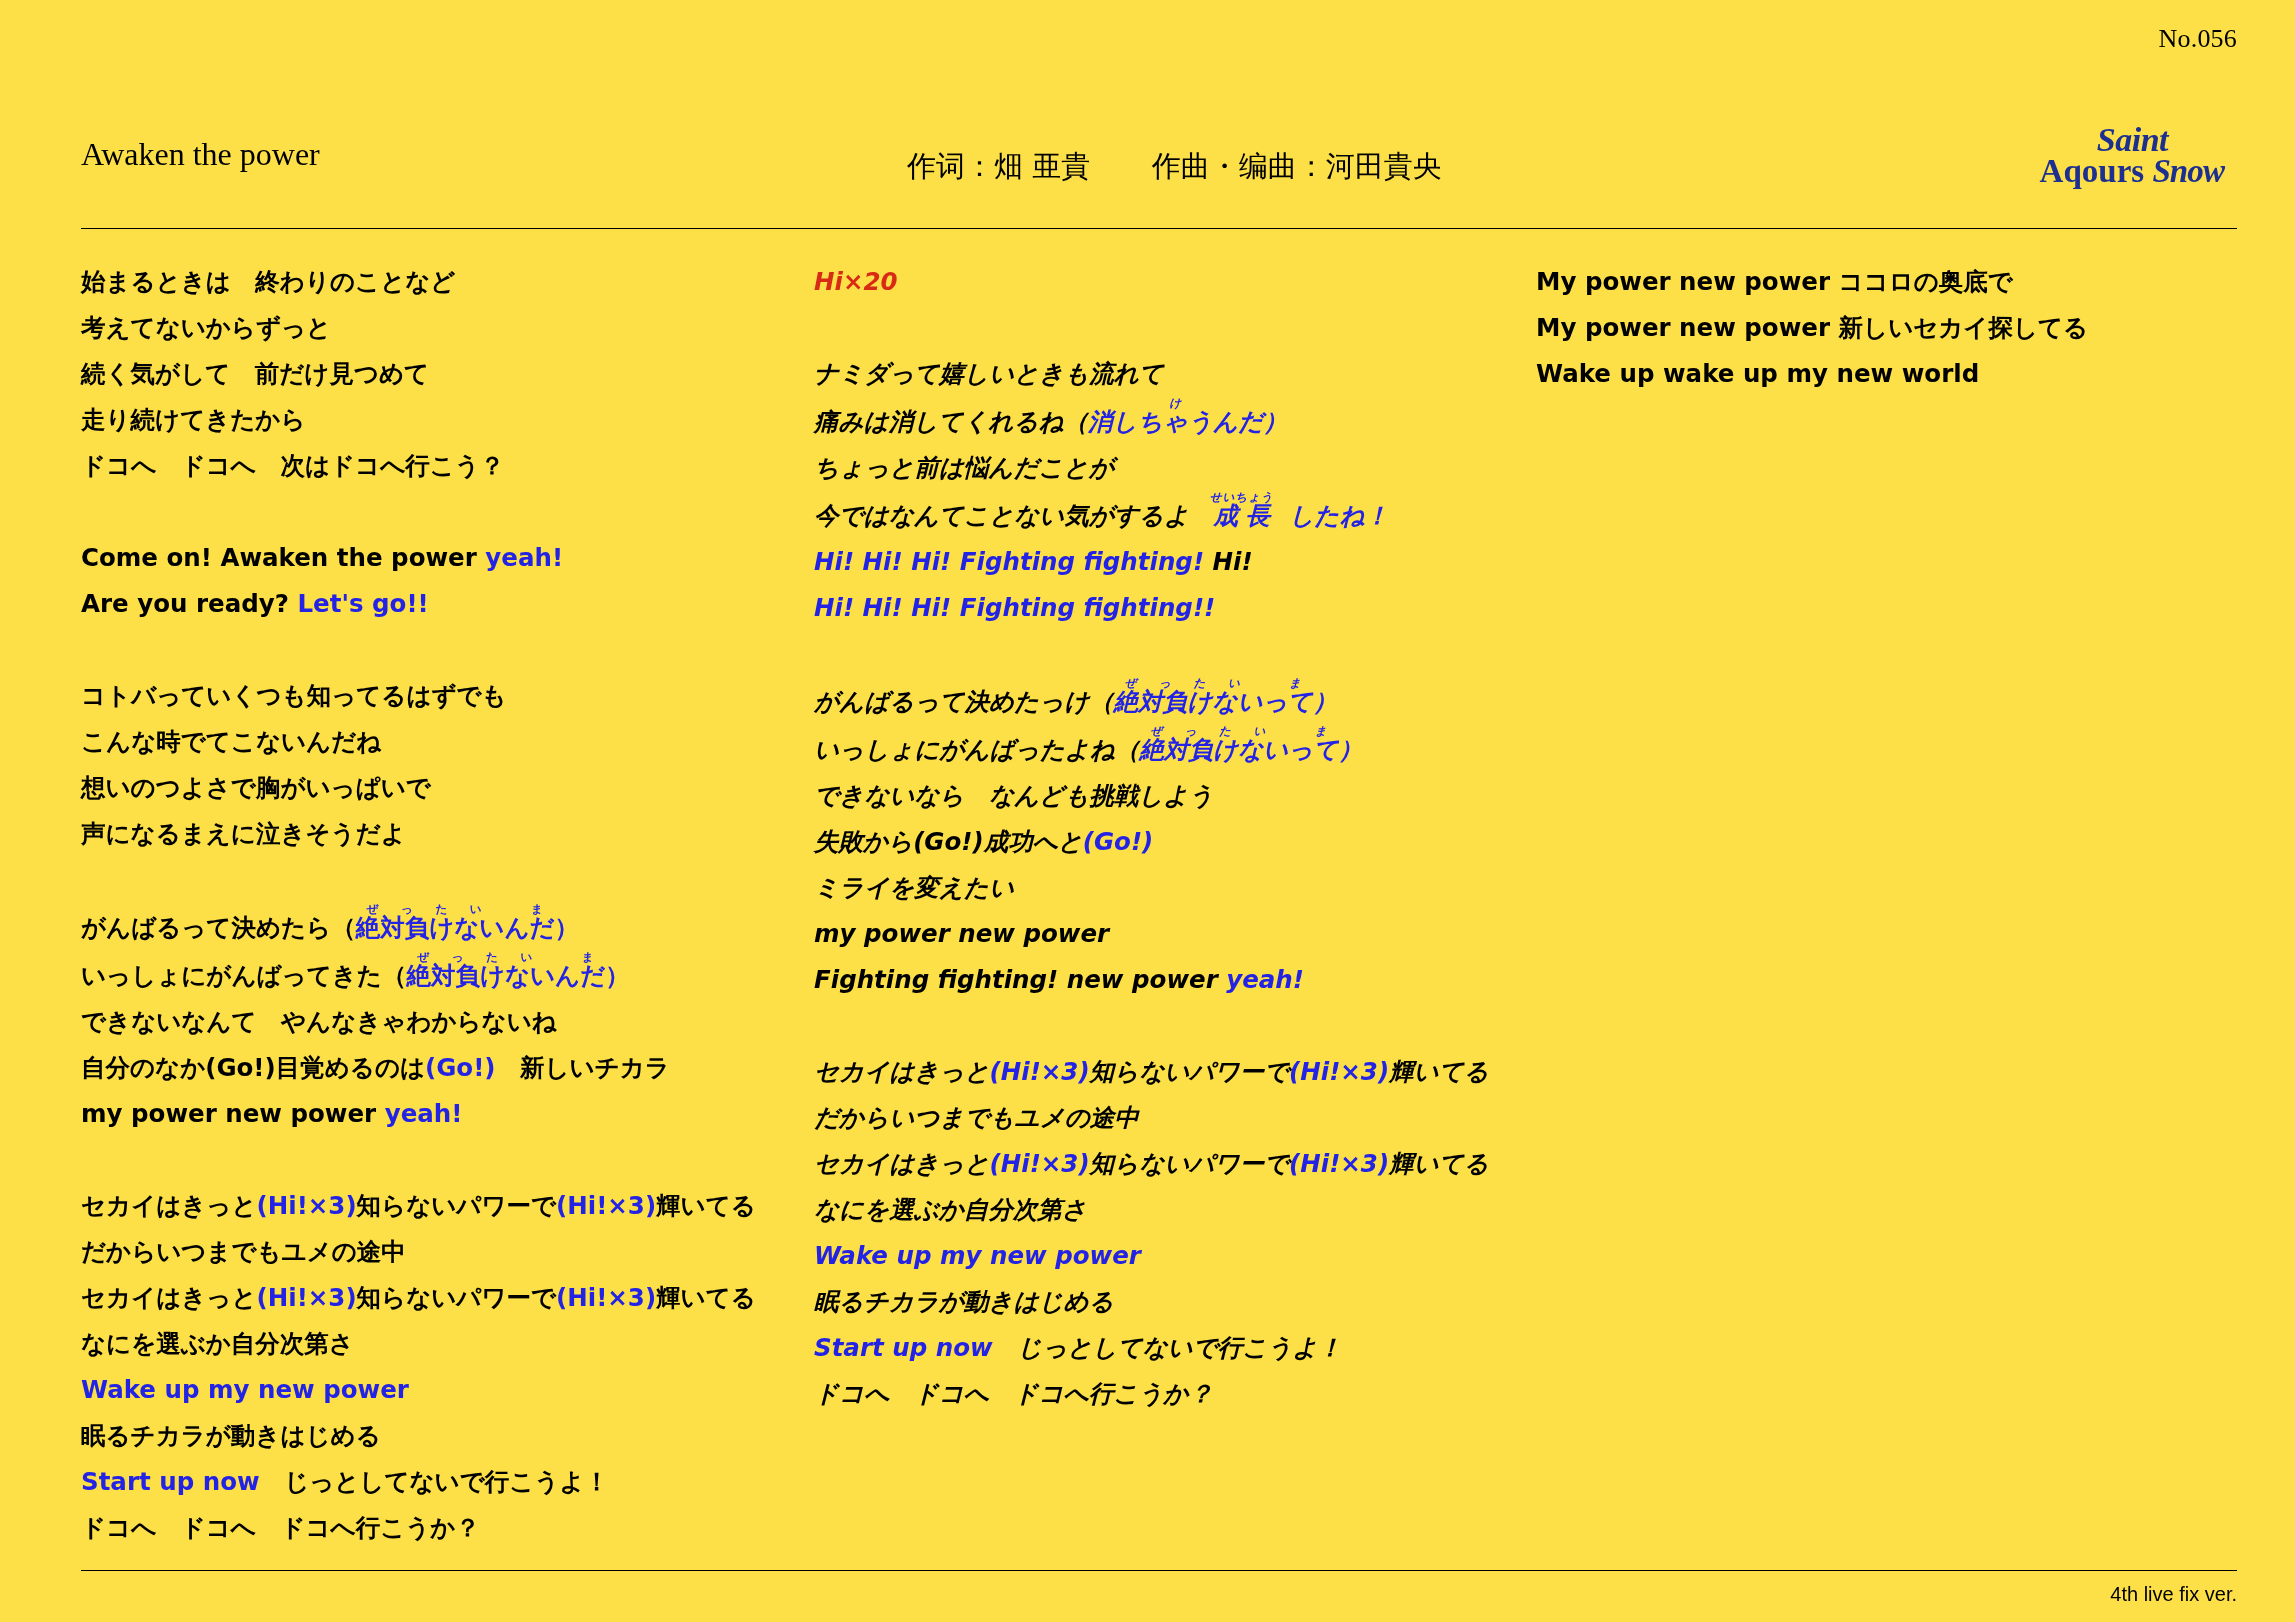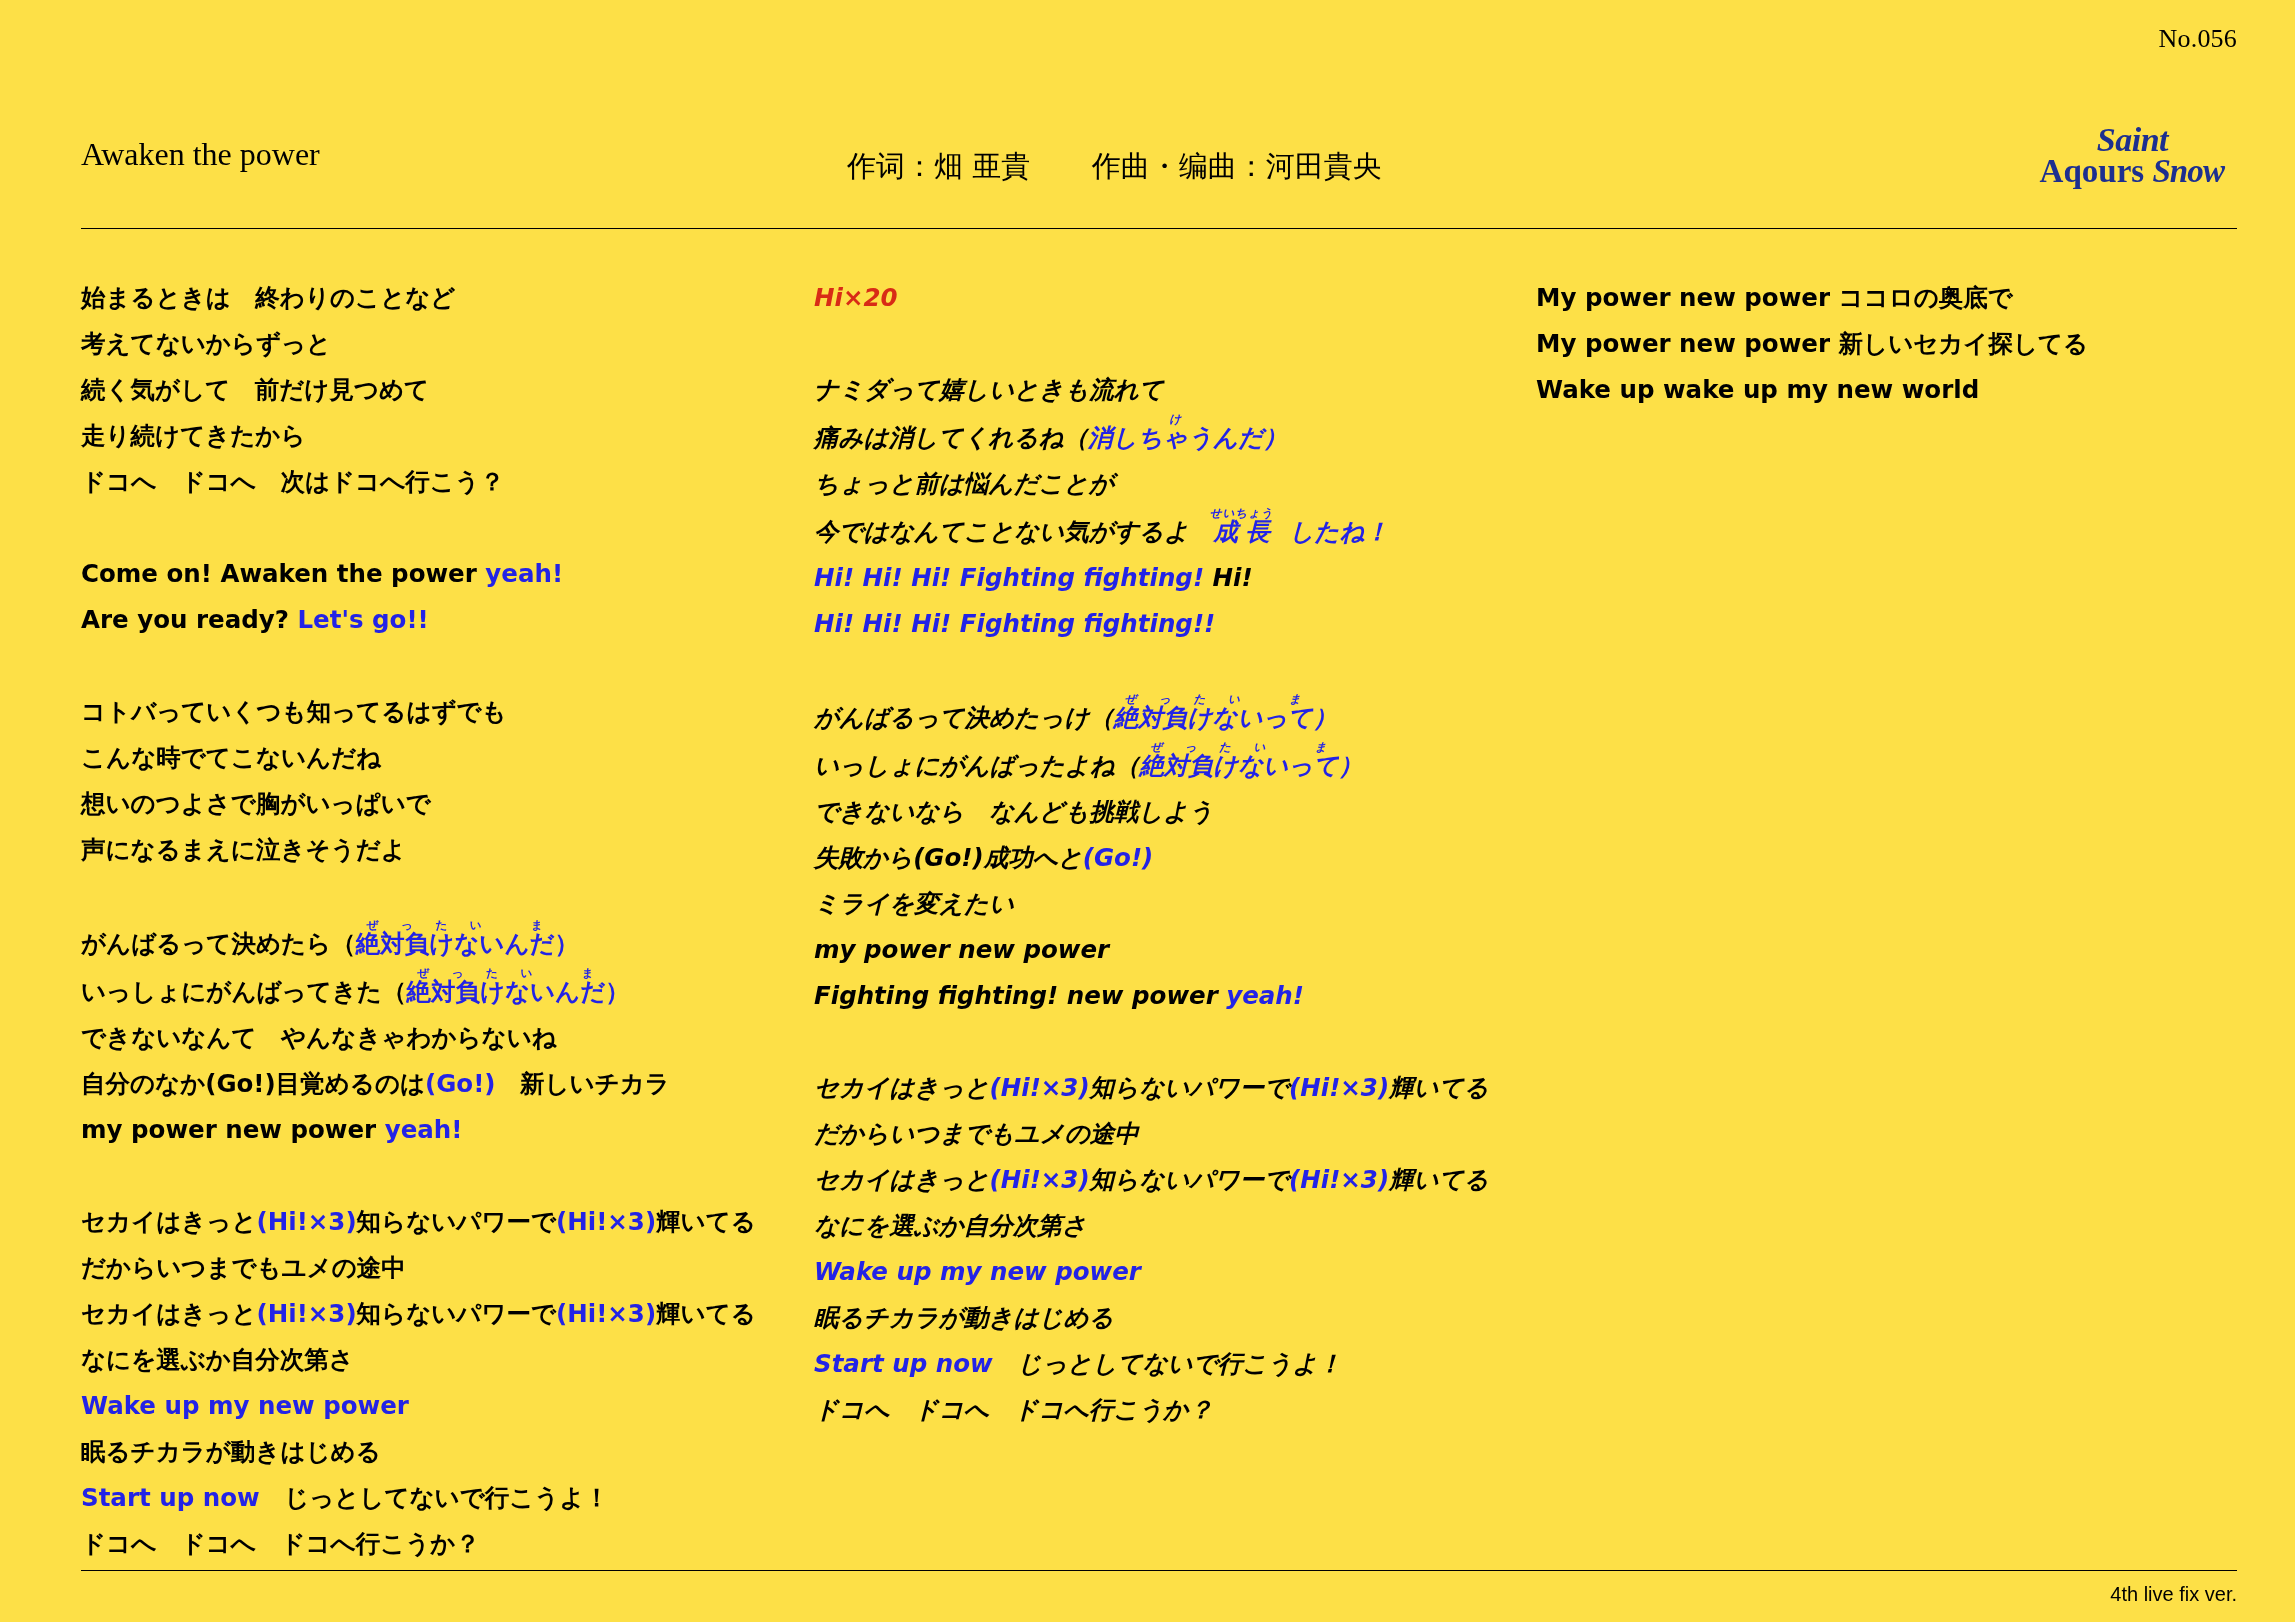--- a/index.html
+++ b/index.html
@@ -43,21 +43,21 @@
     left: 0;
     top: -0.9px;
     font-family: "Liberation Serif", serif;
     font-size: 32px;
     line-height: 1;
     color: #000;
     white-space: nowrap;
   }
   .credits {
     position: absolute;
-    left: 766px;
+    left: 826px;
     top: 13px;
     font-family: "DejaVu Sans", sans-serif;
     font-size: 29px;
     line-height: 1;
     color: #000;
     white-space: nowrap;
   }
   .credits .gap {
     display: inline-block;
     width: 43px;
@@ -110,21 +110,21 @@
 
   
   .columns {
     position: absolute;
     left: 81px;
     top: 259px;
     width: 2156px;
   }
   .col {
     position: absolute;
-    top: 16px;
+    top: 0;
   }
   .col-1 { left: 0px;    width: 731px; }
   .col-2 { left: 733px; width: 722px; font-style: italic; }
   .col-3 { left: 1455px; width: 694px; }
 
   .line {
     font-family: "DejaVu Sans", sans-serif;
     font-size: 24.5px;
     line-height: 46px;
     color: #000;

